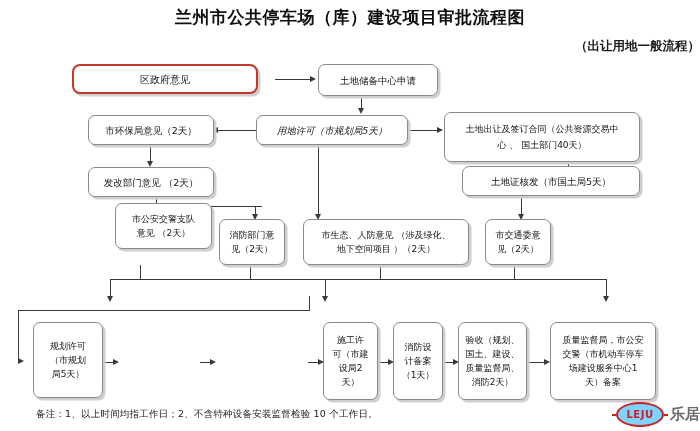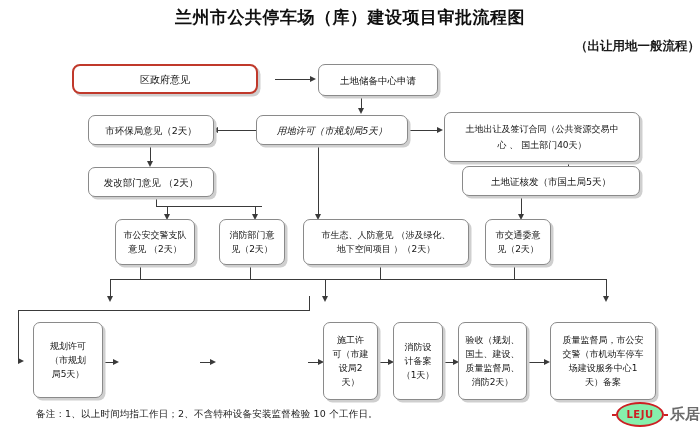--- a/index.html
+++ b/index.html
@@ -83,21 +83,21 @@
     z-index:5;
   }
 
   
   .wm{position:absolute;left:612px;top:402px;z-index:9;display:flex;align-items:center;}
   .wm .oval{
     width:44px;height:21px;border-radius:50%;
     border:2.5px solid #cc1f23;
     display:flex;align-items:center;justify-content:center;
     color:#cc1f23;font-weight:bold;font-size:10px;letter-spacing:0.5px;
-    background:#86efac;
+    background:#7dd3fc;
     font-family:"DejaVu Sans","Liberation Sans",sans-serif;
   }
   .wm .cn{
     margin-left:2px;color:#6b6b6b;font-size:15px;font-weight:bold;
     letter-spacing:0px;
   }
   .wm .dash{width:4px;height:2px;background:#cc1f23;}
 </style>
 </head>
 <body>
@@ -186,21 +186,21 @@
 
   <div class="node" style="left:256px;top:115px;width:152px;height:30px;font-size:9.5px;font-style:italic;">用地许可（市规划局5天）</div>
 
   <div class="node" style="left:444px;top:112px;width:196px;height:50px;font-size:9px;line-height:16px;">土地出让及签订合同（公共资源交易中
 心 、 国土部门40天）</div>
 
   <div class="node" style="left:88px;top:167px;width:126px;height:30px;font-size:9.5px;">发改部门意见 （2天）</div>
 
   <div class="node" style="left:462px;top:166px;width:178px;height:30px;font-size:9.5px;">土地证核发（市国土局5天）</div>
 
-  <div class="node tall" style="left:115px;top:219px;width:80px;height:46px;">市公安交警支队
+  <div class="node tall" style="left:115px;top:203px;width:97px;height:46px;">市公安交警支队
 意见 （2天）</div>
 
   <div class="node tall" style="left:219px;top:219px;width:66px;height:46px;">消防部门意
 见（2天）</div>
 
   <div class="node tall" style="left:303px;top:219px;width:166px;height:46px;">市生态、人防意见 （涉及绿化、
 地下空间项目 ）（2天）</div>
 
   <div class="node tall" style="left:485px;top:219px;width:66px;height:46px;">市交通委意
 见（2天）</div>

